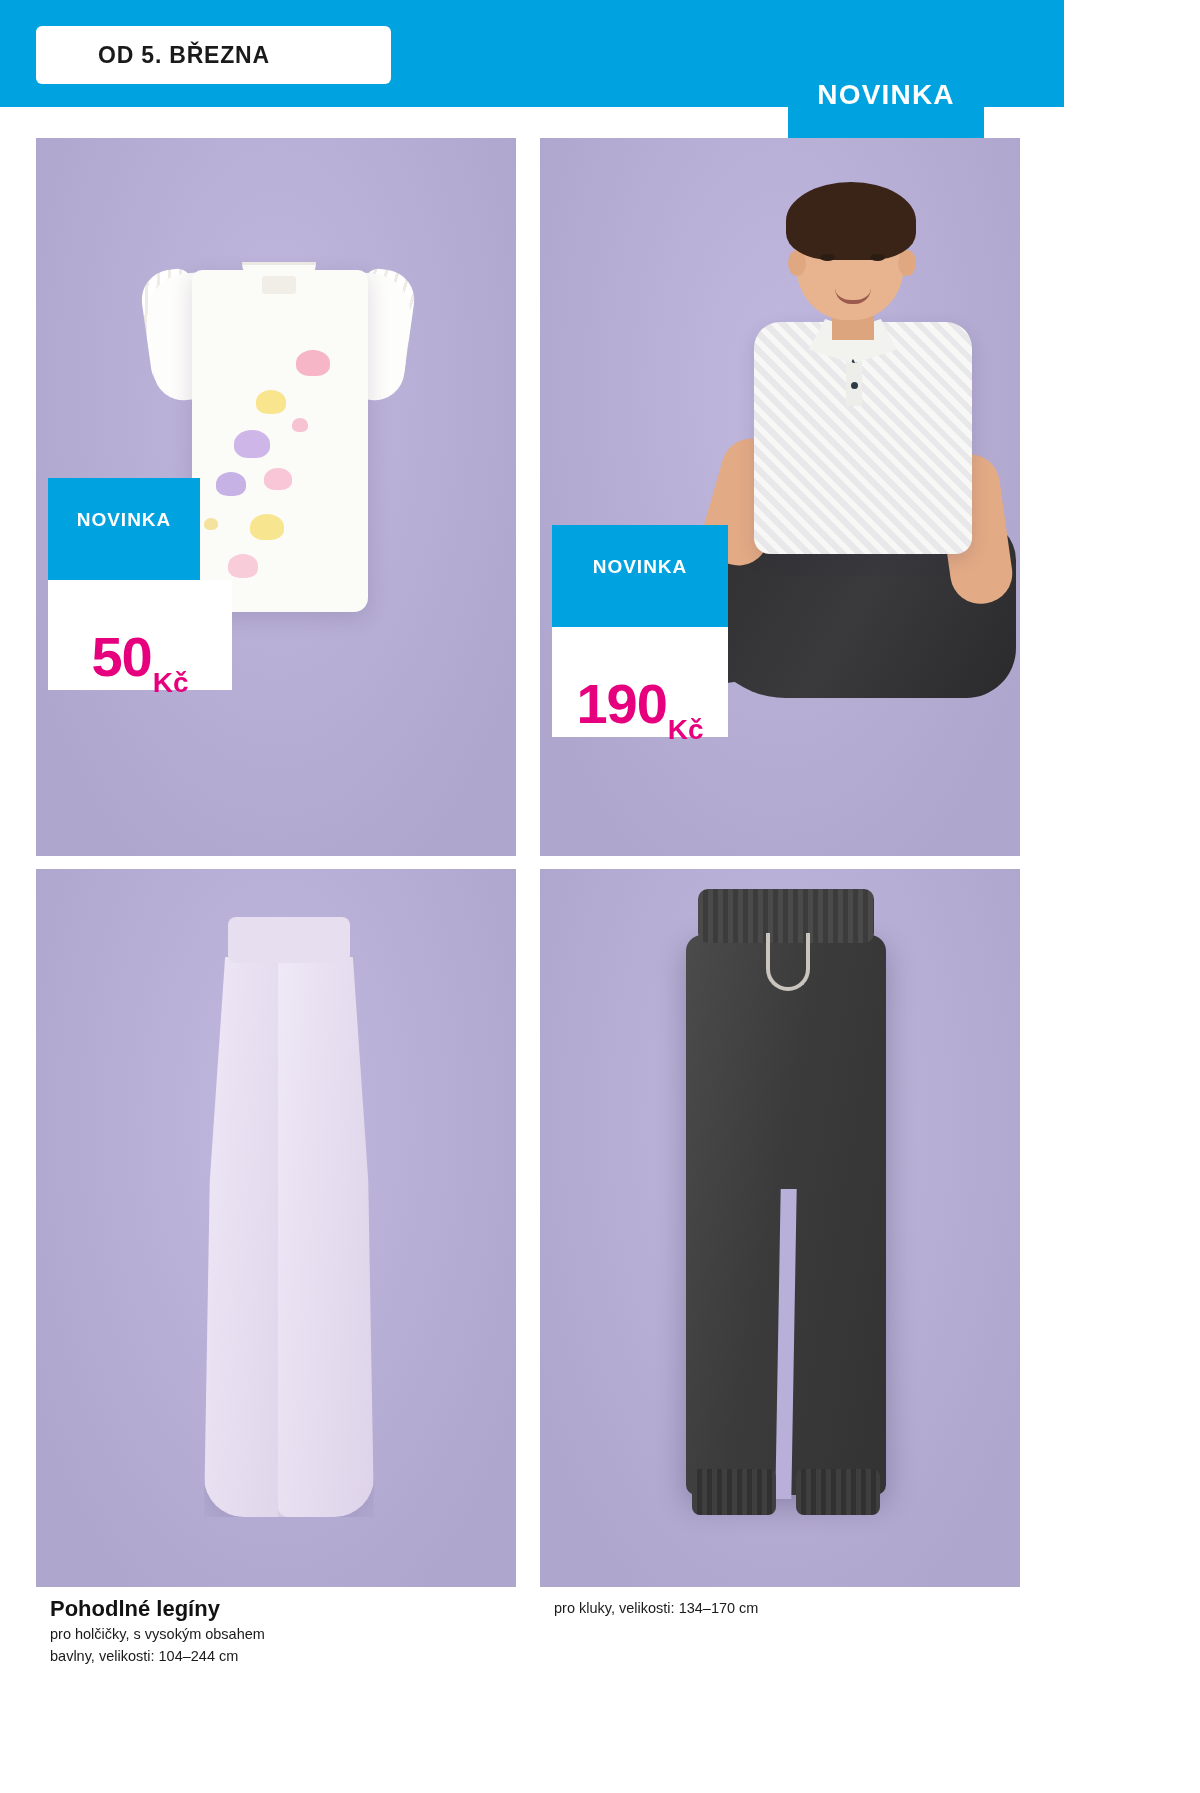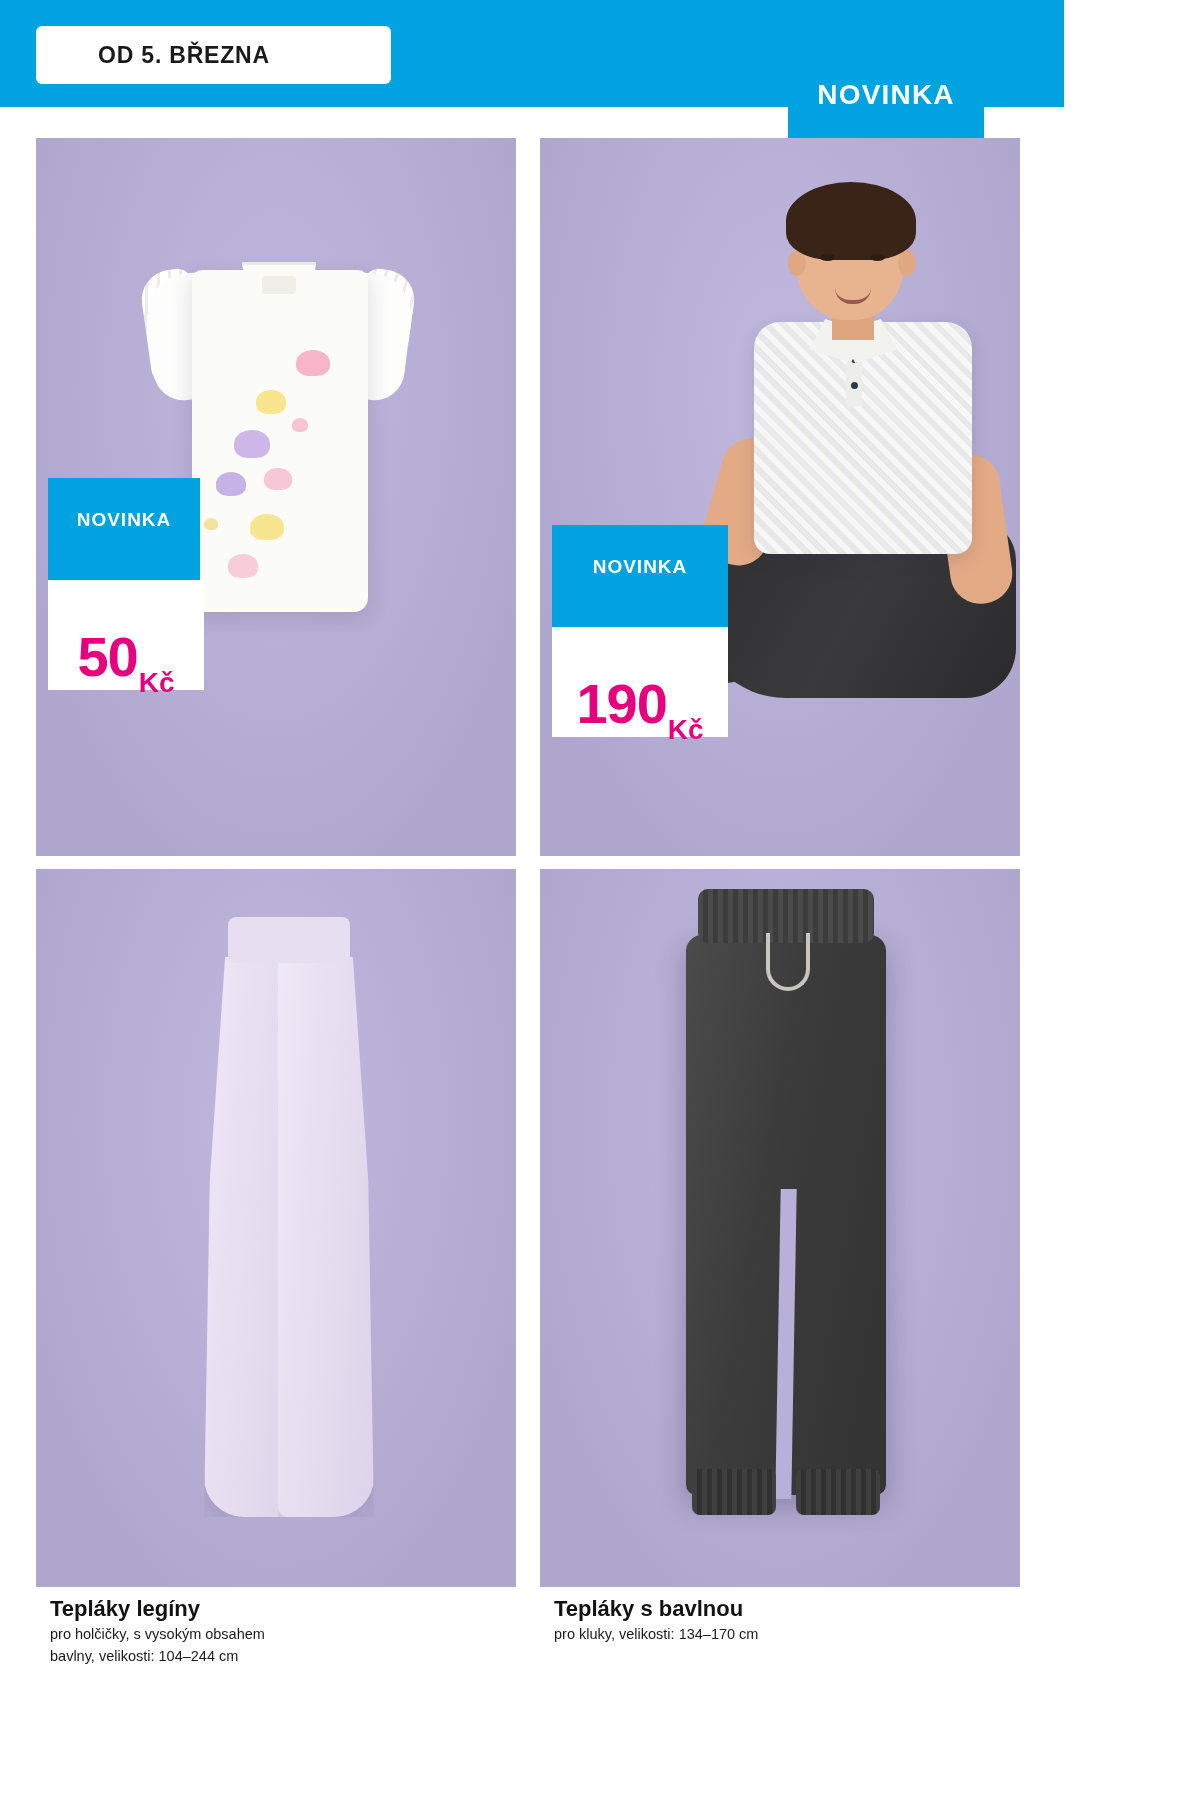--- a/index.html
+++ b/index.html
@@ -105,21 +105,21 @@
     content: "";
     position: absolute;
     left: 0; bottom: -26px;
     width: 0; height: 0;
     border-left: 76px solid #00a3e0;
     border-right: 76px solid #00a3e0;
     border-bottom: 26px solid transparent;
   }
   .badge .pricebox {
     position: relative;
-    width: 156px; height: 110px;
+    width: 184px; height: 110px;
     background: #ffffff;
     display: flex;
     align-items: flex-end;
     justify-content: center;
     padding-bottom: 8px;
   }
   .badge .price {
     display: flex;
     align-items: baseline;
     color: #e6007e;
@@ -514,39 +514,38 @@
       <div class="photo">
         <div class="floorfade"></div>
         <div class="leggings">
           <div class="leg-l"></div>
           <div class="leg-r"></div>
           <div class="waist"></div>
         </div>
       </div>
 
       <div class="caption">
-        <div class="title">Tepláky legíny</div>
+        <div class="title">Pohodlné legíny</div>
         <div class="subtitle">pro holčičky, s vysokým obsahem</div>
         <div class="subtitle">bavlny, velikosti: 104–244 cm</div>
       </div>
     </div>
 
     <div class="cell c4">
       <div class="photo">
         <div class="floorfade"></div>
         <div class="joggers">
           <div class="body"></div>
           <div class="gap"></div>
           <div class="waist"></div>
           <div class="drawstring"></div>
           <div class="cuff-l"></div>
           <div class="cuff-r"></div>
         </div>
       </div>
 
       <div class="caption">
-        <div class="title">Tepláky s bavlnou</div>
         <div class="subtitle">pro kluky, velikosti: 134–170 cm</div>
       </div>
     </div>
 
   </div>
 </div>
 
 </body></html>

